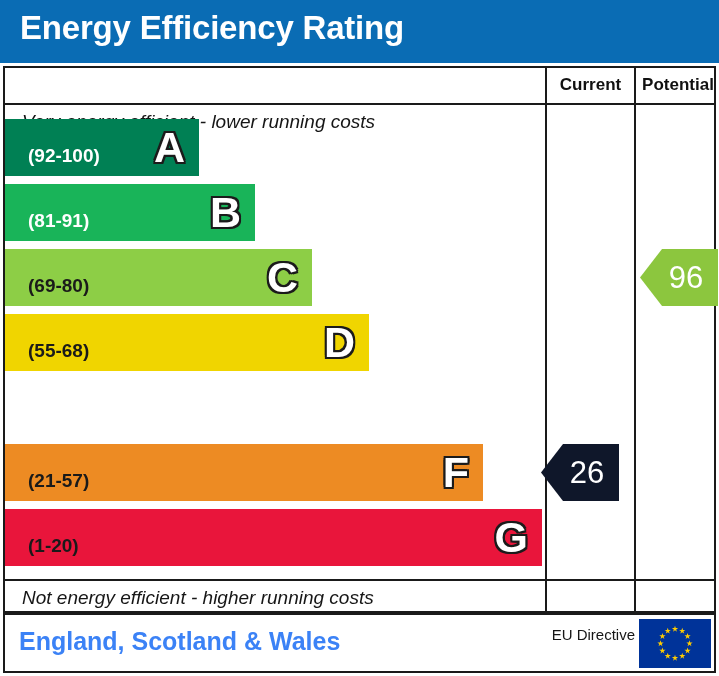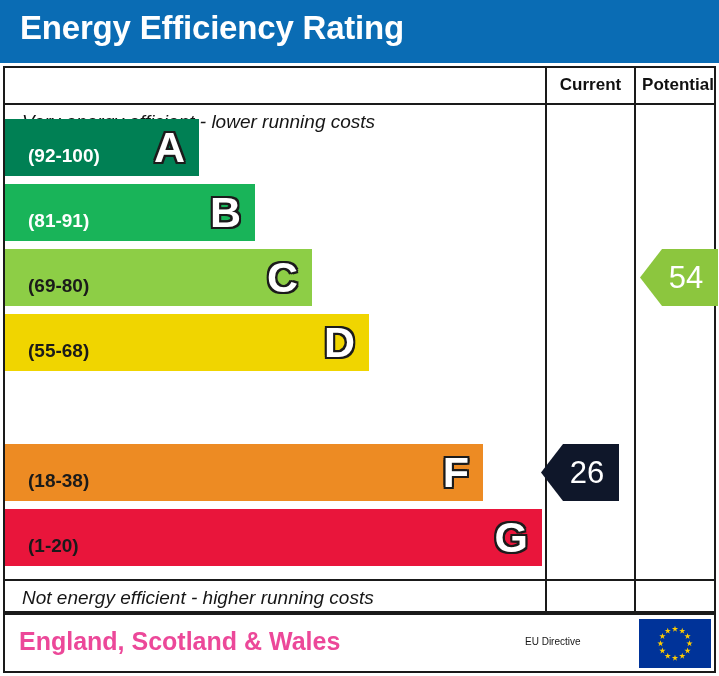--- a/index.html
+++ b/index.html
@@ -169,32 +169,32 @@
     border: 2px solid #1a1a1a;
     box-sizing: border-box;
     background: #ffffff;
   }
   .footer-region {
     position: absolute;
     left: 14px;
     top: 12px;
     font-size: 25px;
     font-weight: bold;
-    color: #ec4899;
+    color: #3b82f6;
     white-space: nowrap;
   }
   .footer-directive {
     position: absolute;
     left: 520px;
-    top: 20px;
+    top: 10px;
     width: 110px;
-    font-size: 10px;
+    font-size: 15px;
     color: #161616;
     line-height: 1.35;
-    text-align: left;
+    text-align: right;
   }
   .eu-flag {
     position: absolute;
     left: 639px;
     top: 619px;
     width: 72px;
     height: 49px;
   }
 </style>
 </head>
@@ -230,32 +230,32 @@
         </div>
         <div class="band" style="top: 181px; width: 307px; background: rgb(141, 206, 70);">
           <span class="band-range" style="color: rgb(26, 26, 26);">(69-80)</span>
           <span class="band-letter">C</span>
         </div>
         <div class="band" style="top: 246px; width: 364px; background: rgb(240, 213, 0);">
           <span class="band-range" style="color: rgb(26, 26, 26);">(55-68)</span>
           <span class="band-letter">D</span>
         </div>
         <div class="band" style="top: 376px; width: 478px; background: rgb(237, 139, 35);">
-          <span class="band-range" style="color: rgb(26, 26, 26);">(18-38)</span>
+          <span class="band-range" style="color: rgb(26, 26, 26);">(21-57)</span>
           <span class="band-letter">F</span>
         </div>
         <div class="band" style="top: 441px; width: 537px; background: rgb(233, 21, 59);">
           <span class="band-range" style="color: rgb(26, 26, 26);">(1-20)</span>
           <span class="band-letter">G</span>
         </div>
       </div>
 
     <div id="markers-container">
         <div class="rating-arrow" style="left: 536px; width: 78px; top: 376px; background: #0f172a;">26</div>
-        <div class="rating-arrow" style="left: 635px; width: 78px; top: 181px; background: rgb(140, 198, 62);">54</div>
+        <div class="rating-arrow" style="left: 635px; width: 78px; top: 181px; background: rgb(140, 198, 62);">96</div>
       </div>
   </div>
 
   <div class="footer">
     <div class="footer-region">England, Scotland &amp; Wales</div>
     <div class="footer-directive">
       <div>EU Directive</div>
     </div>
   </div>
 

